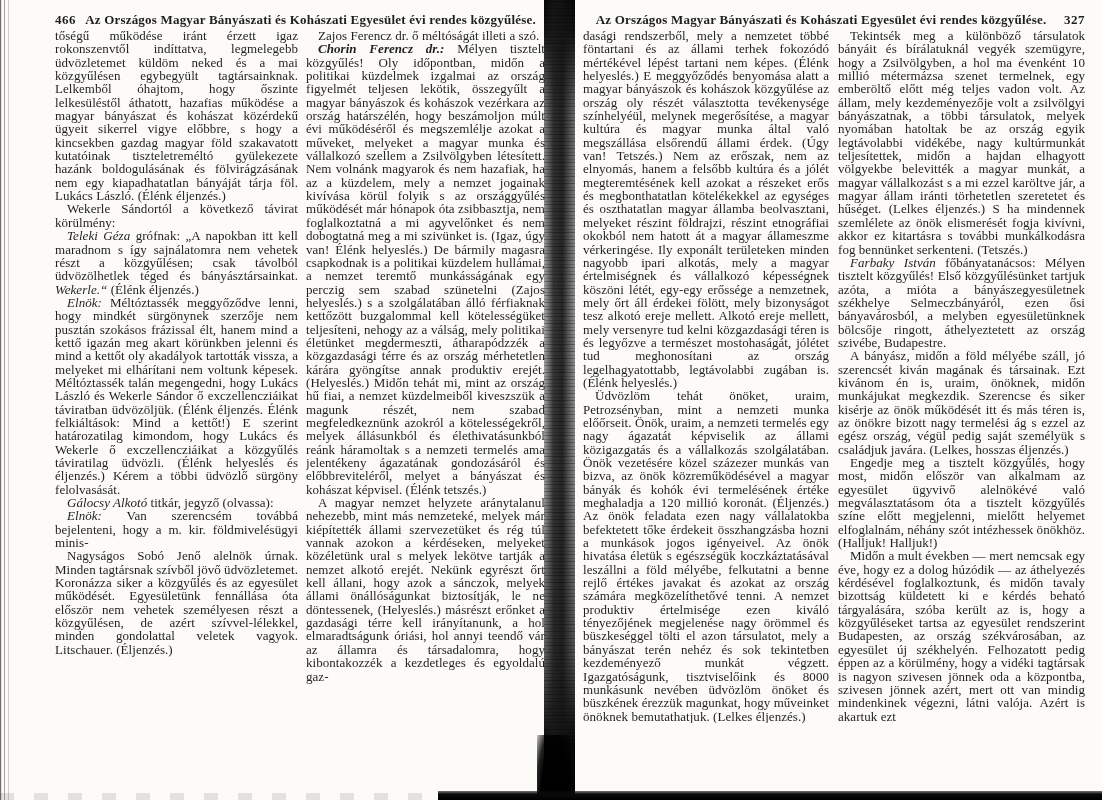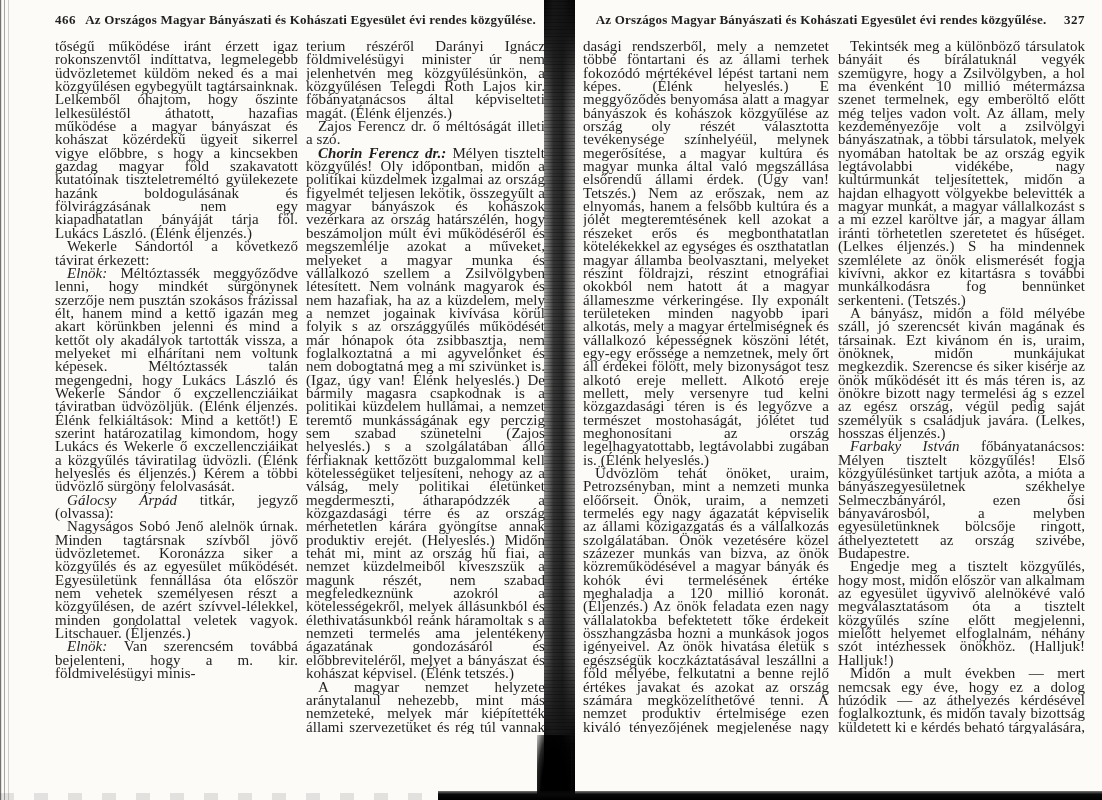--- a/index.html
+++ b/index.html
@@ -29,22 +29,22 @@
     opacity:.45;}
 
   
   .page-header{position:absolute;top:12px;height:17px;display:flex;align-items:flex-start;
     font-size:13px;}
   .page-header .pgnum{font-style:normal;font-weight:bold;letter-spacing:.5px;}
   .page-header .running{flex:1;text-align:center;font-weight:bold;letter-spacing:.2px;}
   #header-left{left:55px;width:490px;}
   #header-right{left:578px;width:507px;}
 
-  .col{position:absolute;top:40px;height:694px;overflow:hidden;
-    font-size:15px;line-height:13.35px;text-align:justify;letter-spacing:.05px;}
+  .col{position:absolute;top:29px;height:694px;overflow:hidden;
+    font-size:13px;line-height:13.35px;text-align:justify;letter-spacing:.05px;}
   #col1{left:55px;width:243px;}
   #col2{left:306px;width:239px;}
   #col3{left:583px;width:246px;font-family:Liberation Serif, serif;}
   #col4{left:838px;width:247px;font-family:Liberation Serif, serif;}
 
   .para{margin:0;text-indent:12px;}
   .para.no-indent{text-indent:0;}
   .para i{font-style:italic;}
   .para .b{font-weight:bold;}
 </style>
@@ -58,42 +58,42 @@
   <div class="gutter-blob"></div>
   <div class="bottom-bar"></div>
   <div class="bottom-faint"></div>
 
   <div class="page-header" id="header-left">
     <span class="pgnum">466</span>
     <span class="running">Az Országos Magyar Bányászati és Kohászati Egyesület évi rendes közgyűlése.</span>
   </div>
   <div class="col" id="col1">
       <p class="para no-indent"><span>tőségű működése iránt érzett igaz rokonszenvtől indíttatva, legmelegebb üdvözletemet küldöm neked és a mai közgyűlésen egybegyült tagtársainknak. Lelkemből óhajtom, hogy őszinte lelkesüléstől áthatott, hazafias működése a magyar bányászat és kohászat közérdekű ügyeit sikerrel vigye előbbre, s hogy a kincsekben gazdag magyar föld szakavatott kutatóinak tiszteletreméltó gyülekezete hazánk boldogulásának és fölvirágzásának nem egy kiapadhatatlan bányáját tárja föl. Lukács László. (Élénk éljenzés.)</span></p>
-      <p class="para"><span>Wekerle Sándortól a következő távirat érkezett:</span></p>
+      <p class="para"><span>Wekerle Sándortól a következő távirat körülmény:</span></p>
+      <p class="para"><i>Teleki Géza</i><span> grófnak: „A napokban itt kell maradnom s így sajnálatomra nem vehetek részt a közgyűlésen; csak távolból üdvözölhetlek téged és bányásztársainkat. </span><i>Wekerle.“</i><span> (Élénk éljenzés.)</span></p>
       <p class="para"><i>Elnök:</i><span> Méltóztassék meggyőződve lenni, hogy mindkét sürgönynek szerzője nem pusztán szokásos frázissal élt, hanem mind a kettő igazán meg akart körünkben jelenni és mind a kettőt oly akadályok tartották vissza, a melyeket mi elhárítani nem voltunk képesek. Méltóztassék talán megengedni, hogy Lukács László és Wekerle Sándor ő exczellencziáikat táviratban üdvözöljük. (Élénk éljenzés. Élénk felkiáltások: Mind a kettőt!) E szerint határozatilag kimondom, hogy Lukács és Wekerle ő exczellencziáikat a közgyűlés táviratilag üdvözli. (Élénk helyeslés és éljenzés.) Kérem a többi üdvözlő sürgöny felolvasását.</span></p>
-      <p class="para"><i>Gálocsy Árpád</i><span> titkár, jegyző (olvassa):</span></p>
+      <p class="para"><i>Gálocsy Alkotó</i><span> titkár, jegyző (olvassa):</span></p>
+      <p class="para"><i>Elnök:</i><span> Van szerencsém továbbá bejelenteni, hogy a m. kir. földmivelésügyi minis-</span></p>
       <p class="para"><span>Nagyságos Sobó Jenő alelnök úrnak. Minden tagtársnak szívből jövő üdvözletemet. Koronázza siker a közgyűlés és az egyesület működését. Egyesületünk fennállása óta először nem vehetek személyesen részt a közgyűlésen, de azért szívvel-lélekkel, minden gondolattal veletek vagyok. Litschauer. (Éljenzés.)</span></p>
-      <p class="para"><i>Elnök:</i><span> Van szerencsém továbbá bejelenteni, hogy a m. kir. földmivelésügyi minis-</span></p>
     </div>
   <div class="col" id="col2">
-      <p class="para no-indent"><span>terium részéről Darányi Ignácz földmivelésügyi minister úr nem jelenhetvén meg közgyűlésünkön, a közgyűlésen Telegdi Roth Lajos kir. főbányatanácsos által képviselteti magát. (Élénk éljenzés.)</span></p>
       <p class="para"><span>Zajos Ferencz dr. ő méltóságát illeti a szó.</span></p>
       <p class="para"><i class="b">Chorin Ferencz dr.:</i><span> Mélyen tisztelt közgyűlés! Oly időpontban, midőn a politikai küzdelmek izgalmai az ország figyelmét teljesen lekötik, összegyűlt a magyar bányászok és kohászok vezérkara az ország határszélén, hogy beszámoljon múlt évi működéséről és megszemlélje azokat a műveket, melyeket a magyar munka és vállalkozó szellem a Zsilvölgyben létesített. Nem volnánk magyarok és nem hazafiak, ha az a küzdelem, mely a nemzet jogainak kivívása körül folyik s az országgyűlés működését már hónapok óta zsibbasztja, nem foglalkoztatná a mi agyvelőnket és nem dobogtatná meg a mi szivünket is. (Igaz, úgy van! Élénk helyeslés.) De bármily magasra csapkodnak is a politikai küzdelem hullámai, a nemzet teremtő munkásságának egy perczig sem szabad szünetelni (Zajos helyeslés.) s a szolgálatában álló férfiaknak kettőzött buzgalommal kell kötelességüket teljesíteni, nehogy az a válság, mely politikai életünket megdermeszti, átharapódzzék a közgazdasági térre és az ország mérhetetlen kárára gyöngítse annak produktiv erejét. (Helyeslés.) Midőn tehát mi, mint az ország hű fiai, a nemzet küzdelmeiből kiveszszük a magunk részét, nem szabad megfeledkeznünk azokról a kötelességekről, melyek állásunkból és élethivatásunkból reánk háramoltak s a nemzeti termelés ama jelentékeny ágazatának gondozásáról és előbbreviteléről, melyet a bányászat és kohászat képvisel. (Élénk tetszés.)</span></p>
       <p class="para"><span>A magyar nemzet helyzete aránytalanul nehezebb, mint más nemzeteké, melyek már kiépítették állami szervezetüket és rég túl vannak azokon a kérdéseken, melyeket közéletünk ural s melyek lekötve tartják a nemzet alkotó erejét. Nekünk egyrészt őrt kell állani, hogy azok a sánczok, melyek állami önállóságunkat biztosítják, le ne döntessenek, (Helyeslés.) másrészt erőnket a gazdasági térre kell irányítanunk, a hol elmaradtságunk óriási, hol annyi teendő vár az államra és társadalomra, hogy kibontakozzék a kezdetleges és egyoldalú gaz-</span></p>
     </div>
 
   <div class="page-header" id="header-right">
     <span class="running">Az Országos Magyar Bányászati és Kohászati Egyesület évi rendes közgyűlése.</span>
     <span class="pgnum">327</span>
   </div>
   <div class="col" id="col3">
       <p class="para no-indent"><span>dasági rendszerből, mely a nemzetet többé föntartani és az állami terhek fokozódó mértékével lépést tartani nem képes. (Élénk helyeslés.) E meggyőződés benyomása alatt a magyar bányászok és kohászok közgyűlése az ország oly részét választotta tevékenysége színhelyéül, melynek megerősítése, a magyar kultúra és magyar munka által való megszállása elsőrendű állami érdek. (Úgy van! Tetszés.) Nem az erőszak, nem az elnyomás, hanem a felsőbb kultúra és a jólét megteremtésének kell azokat a részeket erős és megbonthatatlan kötelékekkel az egységes és oszthatatlan magyar államba beolvasztani, melyeket részint földrajzi, részint etnográfiai okokból nem hatott át a magyar állameszme vérkeringése. Ily exponált területeken minden nagyobb ipari alkotás, mely a magyar értelmiségnek és vállalkozó képességnek köszöni létét, egy-egy erőssége a nemzetnek, mely őrt áll érdekei fölött, mely bizonyságot tesz alkotó ereje mellett. Alkotó ereje mellett, mely versenyre tud kelni közgazdasági téren is és legyőzve a természet mostohaságát, jólétet tud meghonosítani az ország legelhagyatottabb, legtávolabbi zugában is. (Élénk helyeslés.)</span></p>
       <p class="para"><span>Üdvözlöm tehát önöket, uraim, Petrozsényban, mint a nemzeti munka előőrseit. Önök, uraim, a nemzeti termelés egy nagy ágazatát képviselik az állami közigazgatás és a vállalkozás szolgálatában. Önök vezetésére közel százezer munkás van bizva, az önök közreműködésével a magyar bányák és kohók évi termelésének értéke meghaladja a 120 millió koronát. (Éljenzés.) Az önök feladata ezen nagy vállalatokba befektetett tőke érdekeit összhangzásba hozni a munkások jogos igényeivel. Az önök hivatása életük s egészségük koczkáztatásával leszállni a föld mélyébe, felkutatni a benne rejlő értékes javakat és azokat az ország számára megközelíthetővé tenni. A nemzet produktiv értelmisége ezen kiváló tényezőjének megjelenése nagy örömmel és büszkeséggel tölti el azon társulatot, mely a bányászat terén nehéz és sok tekintetben kezdeményező munkát végzett. Igazgatóságunk, tisztviselőink és 8000 munkásunk nevében üdvözlöm önöket és büszkének érezzük magunkat, hogy műveinket önöknek bemutathatjuk. (Lelkes éljenzés.)</span></p>
     </div>
   <div class="col" id="col4">
       <p class="para"><span>Tekintsék meg a különböző társulatok bányáit és bírálatuknál vegyék szemügyre, hogy a Zsilvölgyben, a hol ma évenként 10 millió métermázsa szenet termelnek, egy emberöltő előtt még teljes vadon volt. Az állam, mely kezdeményezője volt a zsilvölgyi bányászatnak, a többi társulatok, melyek nyomában hatoltak be az ország egyik legtávolabbi vidékébe, nagy kultúrmunkát teljesítettek, midőn a hajdan elhagyott völgyekbe belevitték a magyar munkát, a magyar vállalkozást s a mi ezzel karöltve jár, a magyar állam iránti törhetetlen szeretetet és hűséget. (Lelkes éljenzés.) S ha mindennek szemlélete az önök elismerését fogja kivívni, akkor ez kitartásra s további munkálkodásra fog bennünket serkenteni. (Tetszés.)</span></p>
+      <p class="para"><i>Farbaky István</i><span> főbányatanácsos: Mélyen tisztelt közgyűlés! Első közgyűlésünket tartjuk azóta, a mióta a bányászegyesületnek székhelye Selmeczbányáról, ezen ősi bányavárosból, a melyben egyesületünknek bölcsője ringott, áthelyeztetett az ország szivébe, Budapestre.</span></p>
       <p class="para"><span>A bányász, midőn a föld mélyébe száll, jó szerencsét kiván magának és társainak. Ezt kivánom én is, uraim, önöknek, midőn munkájukat megkezdik. Szerencse és siker kisérje az önök működését itt és más téren is, az önökre bizott nagy termelési ág s ezzel az egész ország, végül pedig saját személyük s családjuk javára. (Lelkes, hosszas éljenzés.)</span></p>
-      <p class="para"><i>Farbaky István</i><span> főbányatanácsos: Mélyen tisztelt közgyűlés! Első közgyűlésünket tartjuk azóta, a mióta a bányászegyesületnek székhelye Selmeczbányáról, ezen ősi bányavárosból, a melyben egyesületünknek bölcsője ringott, áthelyeztetett az ország szivébe, Budapestre.</span></p>
       <p class="para"><span>Engedje meg a tisztelt közgyűlés, hogy most, midőn először van alkalmam az egyesület ügyvivő alelnökévé való megválasztatásom óta a tisztelt közgyűlés színe előtt megjelenni, mielőtt helyemet elfoglalnám, néhány szót intézhessek önökhöz. (Halljuk! Halljuk!)</span></p>
       <p class="para"><span>Midőn a mult években — mert nemcsak egy éve, hogy ez a dolog húzódik — az áthelyezés kérdésével foglalkoztunk, és midőn tavaly bizottság küldetett ki e kérdés beható tárgyalására, szóba került az is, hogy a közgyűléseket tartsa az egyesület rendszerint Budapesten, az ország székvárosában, az egyesület új székhelyén. Felhozatott pedig éppen az a körülmény, hogy a vidéki tagtársak is nagyon szivesen jönnek oda a központba, szivesen jönnek azért, mert ott van mindig mindenkinek végezni, látni valója. Azért is akartuk ezt</span></p>
     </div>
 
 </div>
 
 </body></html>

